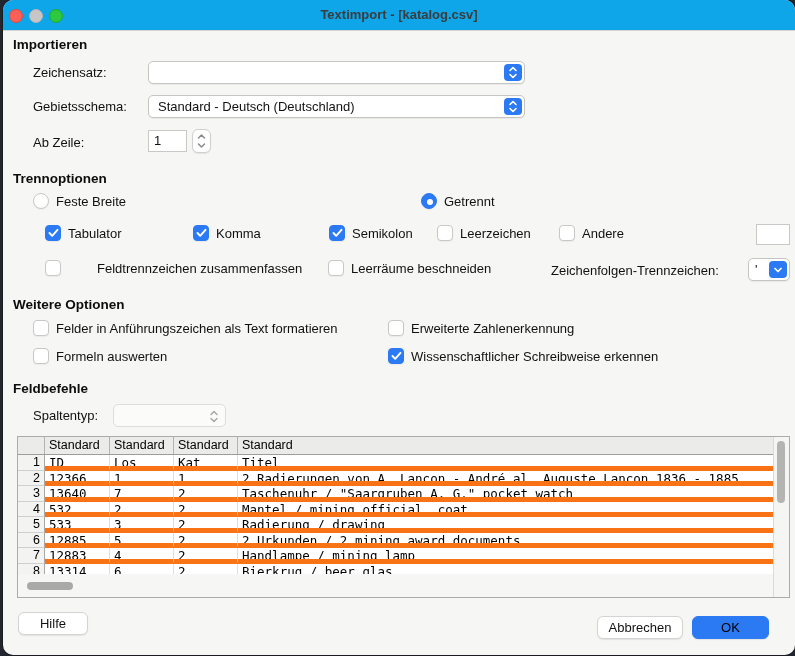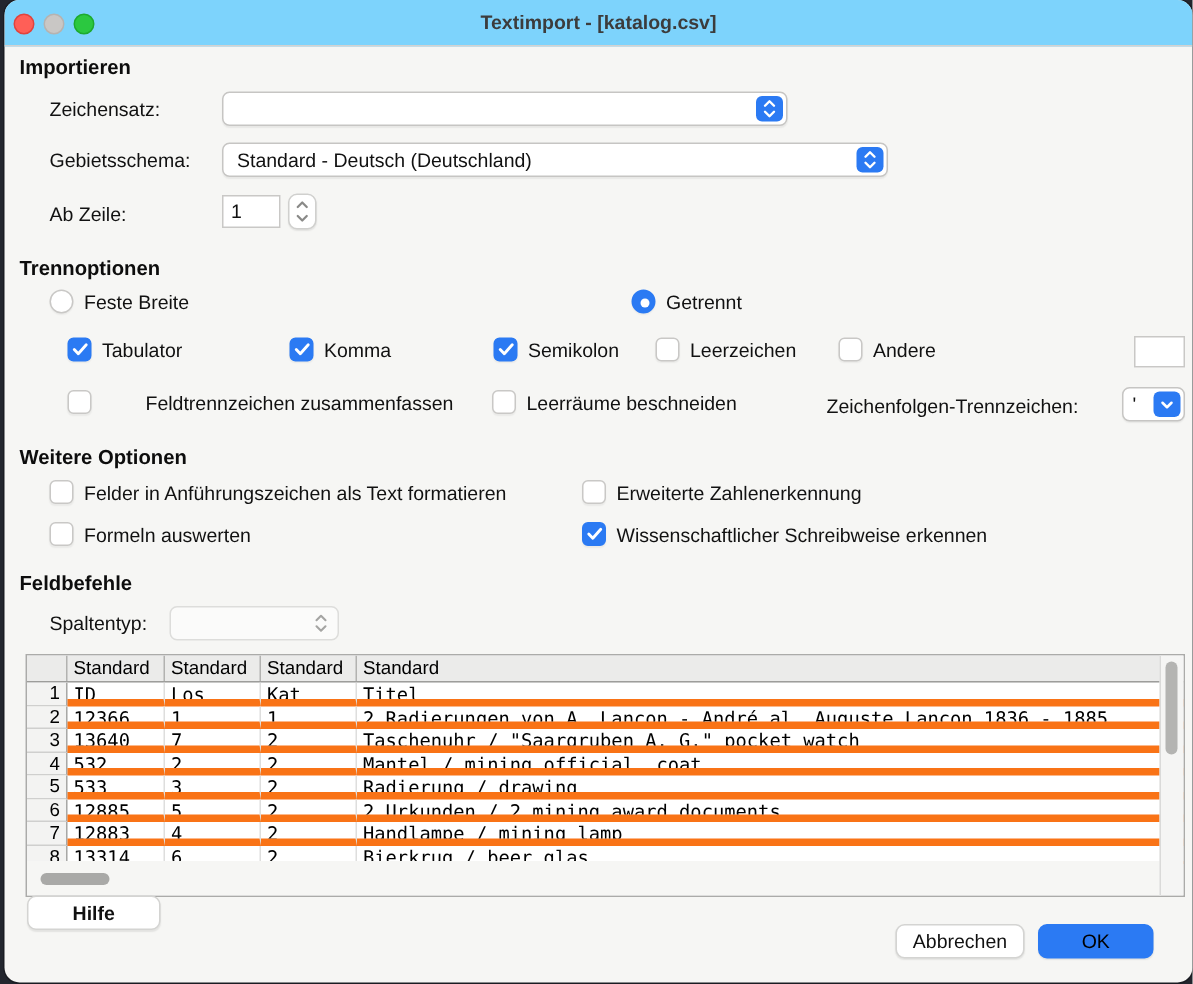--- a/index.html
+++ b/index.html
@@ -1,20 +1,20 @@
 <!DOCTYPE html>
 <html><head>
 <meta charset="utf-8">
 <style>
   html,body{margin:0;padding:0;}
   body{width:795px;height:656px;background:#23262e;font-family:"Liberation Sans",sans-serif;-webkit-font-smoothing:antialiased;}
   .stage{position:relative;width:795px;height:656px;overflow:hidden;}
   .window{position:absolute;left:3px;top:0;right:0;bottom:1px;background:#f6f6f4;border-radius:10px;overflow:hidden;box-shadow:0 0 0 1px rgba(0,0,0,.25);}
   
-  .titlebar{position:absolute;left:0;top:0;right:0;height:30px;background:#7dd3fc;border-bottom:1px solid #d2d2d1;}
+  .titlebar{position:absolute;left:0;top:0;right:0;height:30px;background:#0ea5e9;border-bottom:1px solid #d2d2d1;}
   .tl{position:absolute;top:9px;width:12px;height:12px;border-radius:50%;}
   .tl.red{left:6px;background:#ff5f57;border:0.5px solid #e0443e;}
   .tl.gray{left:26px;background:#c9c7c5;border:0.5px solid #b5b3b1;}
   .tl.green{left:46px;background:#2bc840;border:0.5px solid #1eaa2f;}
   .title{position:absolute;left:0;right:0;top:0;height:30px;line-height:30px;text-align:center;font-weight:bold;font-size:13px;color:#3c3c3c;}
   
   .h{position:absolute;font-size:13.5px;font-weight:bold;color:#0d0d0d;}
   .lbl{position:absolute;font-size:13px;color:#111;}
   .combo{position:absolute;height:23px;background:#fff;border:1px solid #c6c5c3;border-radius:5px;box-sizing:border-box;box-shadow:0 1px 1px rgba(0,0,0,.06);}
   .combo .ctext{position:absolute;left:9px;top:0;line-height:21px;font-size:13px;color:#111;white-space:nowrap;}
@@ -68,21 +68,21 @@
   <div class="lbl" style="left:30px;top:65px;">Zeichensatz:</div>
   <div class="combo" style="left:145px;top:61px;width:377px;">
     <span class="stepper">
       <svg width="10" height="13" viewBox="0 0 10 13">
             <path d="M2 4.5 L5 1.5 L8 4.5 M2 8.5 L5 11.5 L8 8.5" fill="none" stroke="#fff" stroke-width="1.6" stroke-linecap="round" stroke-linejoin="round"></path>
           </svg>
     </span>
   </div>
 
   <div class="lbl" style="left:30px;top:99px;">Gebietsschema:</div>
-  <div class="combo" style="left:145px;top:95px;width:444px;">
+  <div class="combo" style="left:145px;top:95px;width:377px;">
     <span class="ctext">Standard - Deutsch (Deutschland)</span>
     <span class="stepper">
       <svg width="10" height="13" viewBox="0 0 10 13">
             <path d="M2 4.5 L5 1.5 L8 4.5 M2 8.5 L5 11.5 L8 8.5" fill="none" stroke="#fff" stroke-width="1.6" stroke-linecap="round" stroke-linejoin="round"></path>
           </svg>
     </span>
   </div>
 
   <div class="lbl" style="left:30px;top:135px;">Ab Zeile:</div>
   <div class="tinput" style="left:145px;top:130px;width:39px;height:22px;">1</div>
@@ -256,18 +256,18 @@
       </div>
     </div>
     <div class="hscroll">
       <div class="hthumb"></div>
     </div>
     <div class="vscroll">
       <div class="vthumb"></div>
     </div>
   </div>
 
-  <div class="btn" style="left:15px;top:597px;width:89px;font-weight:bold;">Hilfe</div>
+  <div class="btn" style="left:15px;top:612px;width:70px;">Hilfe</div>
   <div class="btn" style="left:594px;top:616px;width:86px;">Abbrechen</div>
   <div class="btn primary" style="left:689px;top:616px;width:77px;">OK</div>
 
 </div>
 </div>
 
 </body></html>

